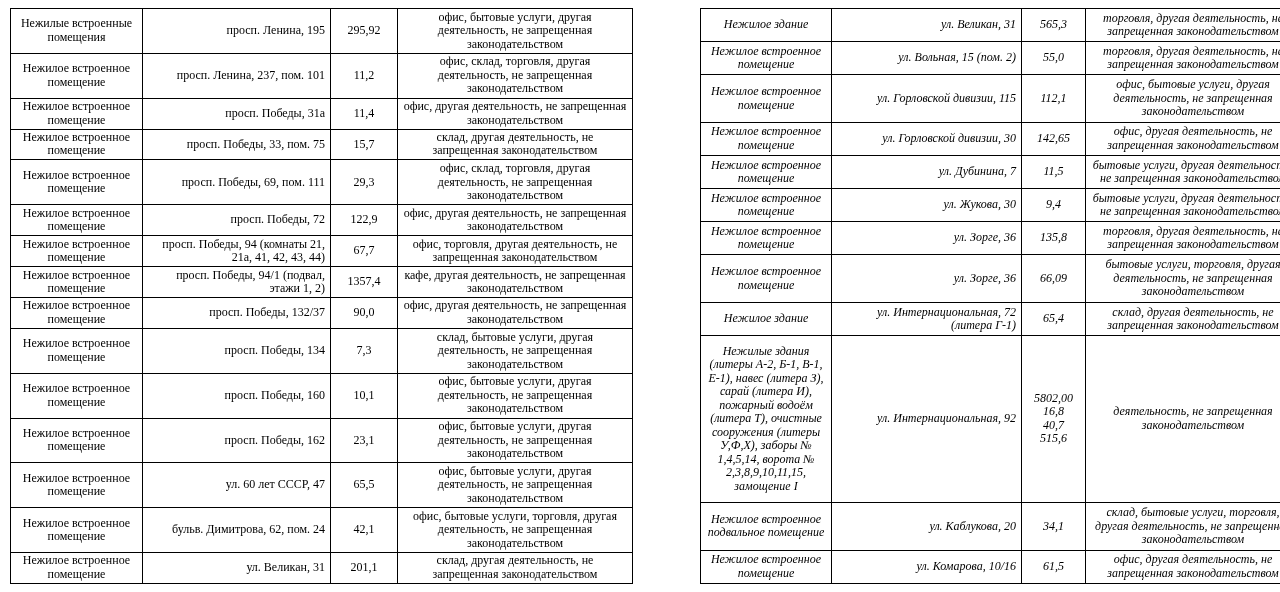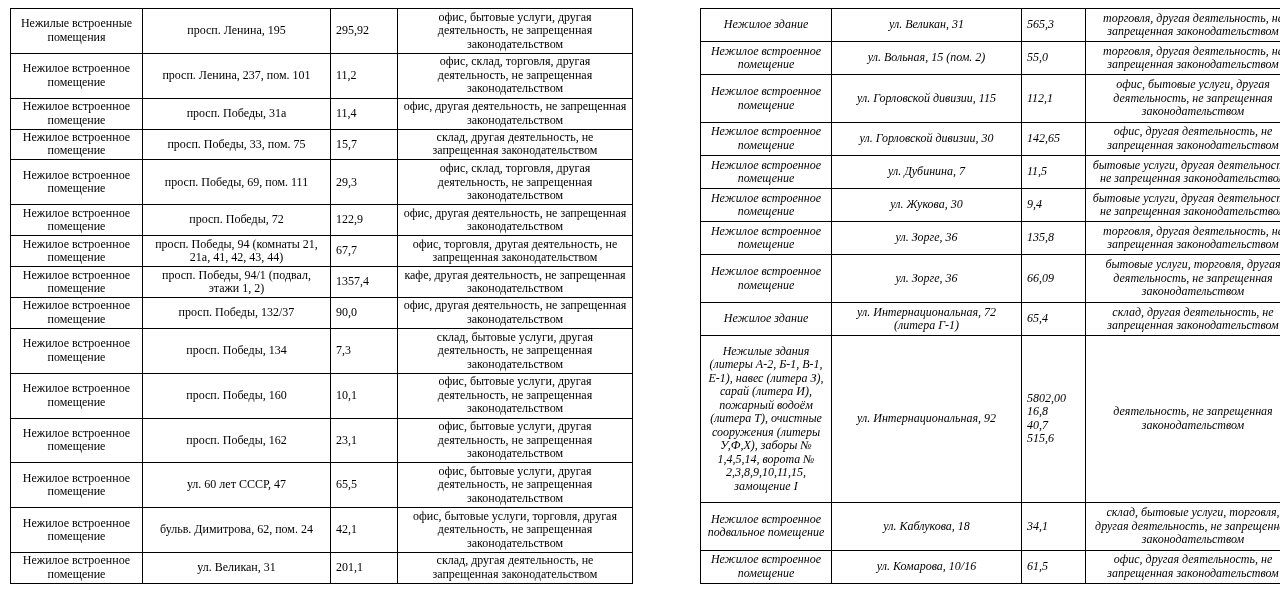--- a/index.html
+++ b/index.html
@@ -27,22 +27,22 @@
   table.props-table td {
     border: 1px solid #000000;
     font-size: 12px;
     line-height: 13.5px;
     padding: 1px 5px;
     vertical-align: middle;
     white-space: pre-line;
     overflow: hidden;
   }
   td.col-type    { text-align: center; }
-  td.col-address { text-align: center; padding-left: 7px; }
-  td.col-area    { text-align: left; }
+  td.col-address { text-align: right; padding-left: 7px; }
+  td.col-area    { text-align: center; }
   td.col-use     { text-align: center; }
 </style>
 </head>
 <body>
 
 <div class="page">
 
   <table id="left-table" class="props-table">
     <colgroup>
       <col style="width:132px">
@@ -223,21 +223,21 @@
 замощение I</td>
           <td class="col-address">ул. Интернациональная, 92</td>
           <td class="col-area">5802,00
 16,8
 40,7
 515,6</td>
           <td class="col-use">деятельность, не запрещенная законодательством</td>
         </tr>
         <tr>
           <td class="col-type">Нежилое встроенное подвальное помещение</td>
-          <td class="col-address">ул. Каблукова, 18</td>
+          <td class="col-address">ул. Каблукова, 20</td>
           <td class="col-area">34,1</td>
           <td class="col-use">склад, бытовые услуги, торговля, другая деятельность, не запрещенная законодательством</td>
         </tr>
         <tr>
           <td class="col-type">Нежилое встроенное помещение</td>
           <td class="col-address">ул. Комарова, 10/16</td>
           <td class="col-area">61,5</td>
           <td class="col-use">офис, другая деятельность, не запрещенная законодательством</td>
         </tr>
       </tbody>

